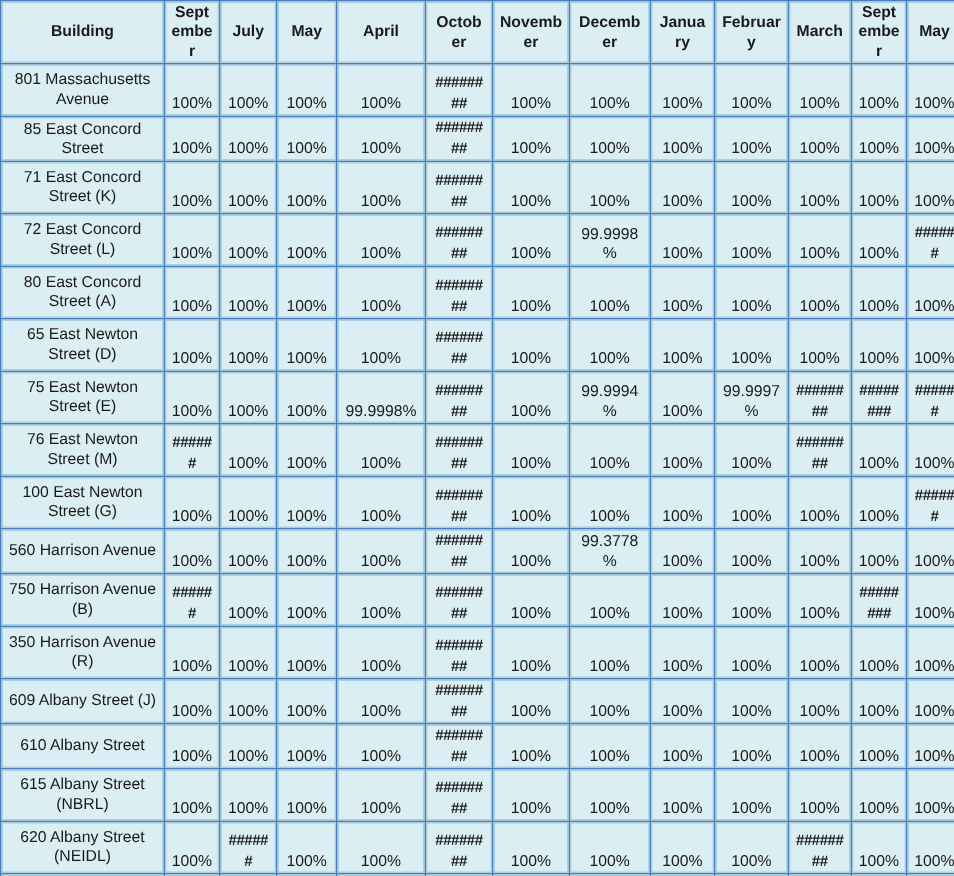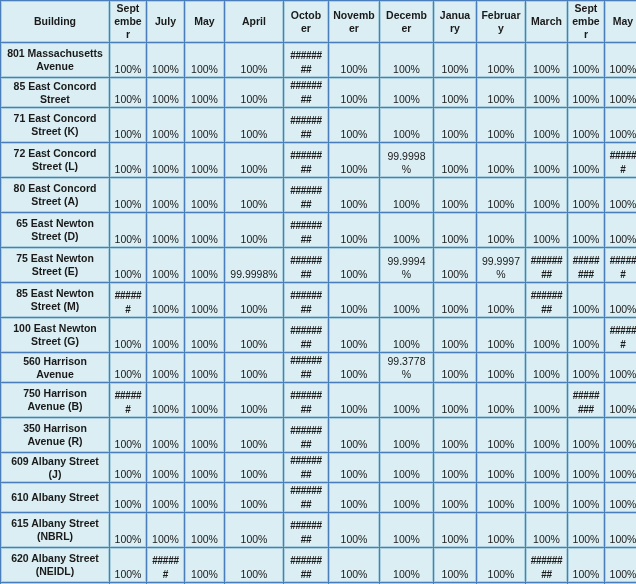--- a/index.html
+++ b/index.html
@@ -39,21 +39,21 @@
   }
   table.grid th {
     font-weight: bold;
     text-align: center;
     vertical-align: middle;
     height: 28px;
   }
   td.bld {
     text-align: center;
     vertical-align: middle;
-    font-weight: bold;
+    font-weight: normal;
   }
   td.val {
     text-align: center;
     vertical-align: bottom;
     padding-bottom: 1px;
   }
   tr.r1 td { height: 16px; }
   tr.r2 td { height: 32px; }
   td.pink { background: #f2c0c0; }
   td.green { background: #92d050; }
@@ -215,21 +215,21 @@
           <td class="val pink"><span class="hashes">########</span></td>
           <td class="val"><span>100%</span></td>
           <td class="val pink"><span>99.9994%</span></td>
           <td class="val"><span>100%</span></td>
           <td class="val pink"><span>99.9997%</span></td>
           <td class="val pink"><span class="hashes">########</span></td>
           <td class="val pink"><span class="hashes">########</span></td>
           <td class="val pink"><span class="hashes">######</span></td>
         </tr>
         <tr class="r2">
-          <td class="bld">85 East Newton Street (M)</td>
+          <td class="bld">76 East Newton Street (M)</td>
           <td class="val pink"><span class="hashes">######</span></td>
           <td class="val"><span>100%</span></td>
           <td class="val"><span>100%</span></td>
           <td class="val"><span>100%</span></td>
           <td class="val pink"><span class="hashes">########</span></td>
           <td class="val"><span>100%</span></td>
           <td class="val"><span>100%</span></td>
           <td class="val"><span>100%</span></td>
           <td class="val"><span>100%</span></td>
           <td class="val pink"><span class="hashes">########</span></td>

